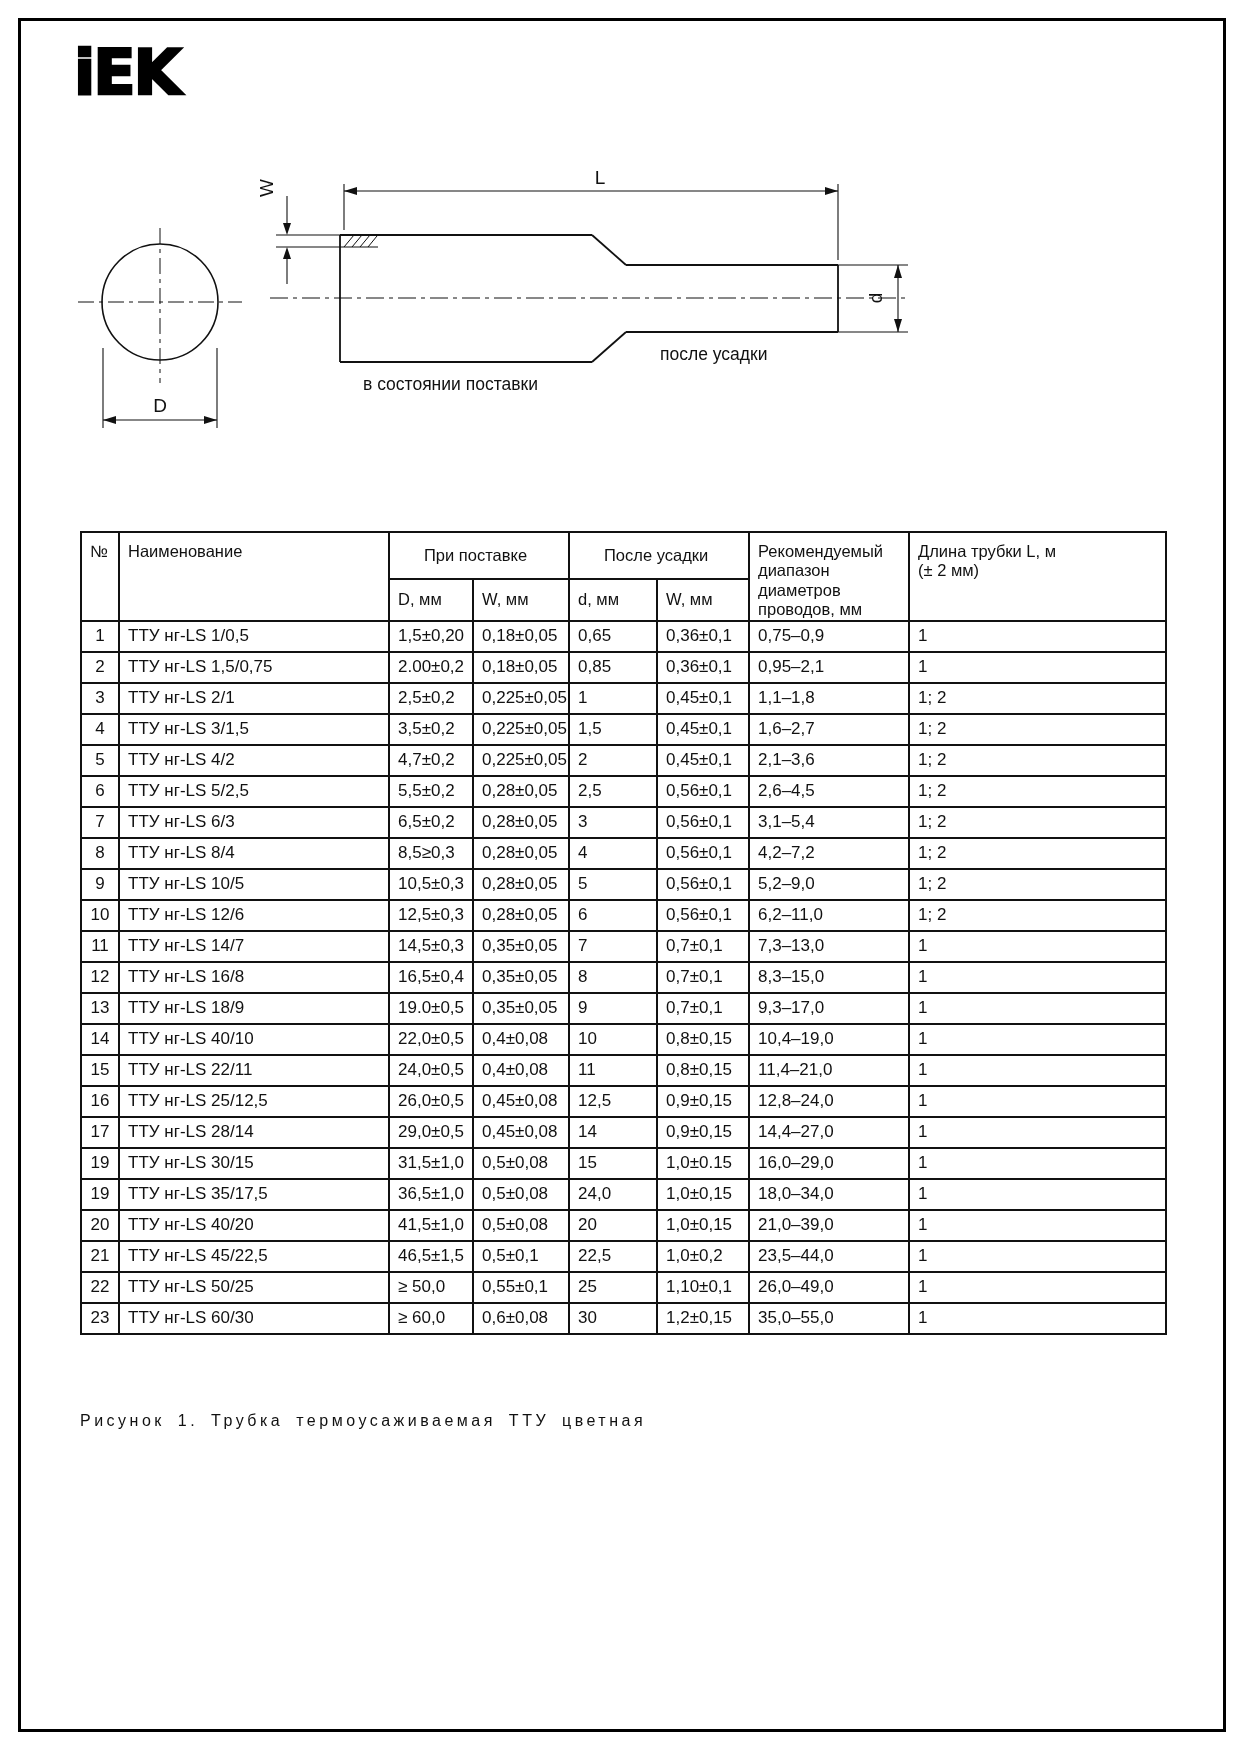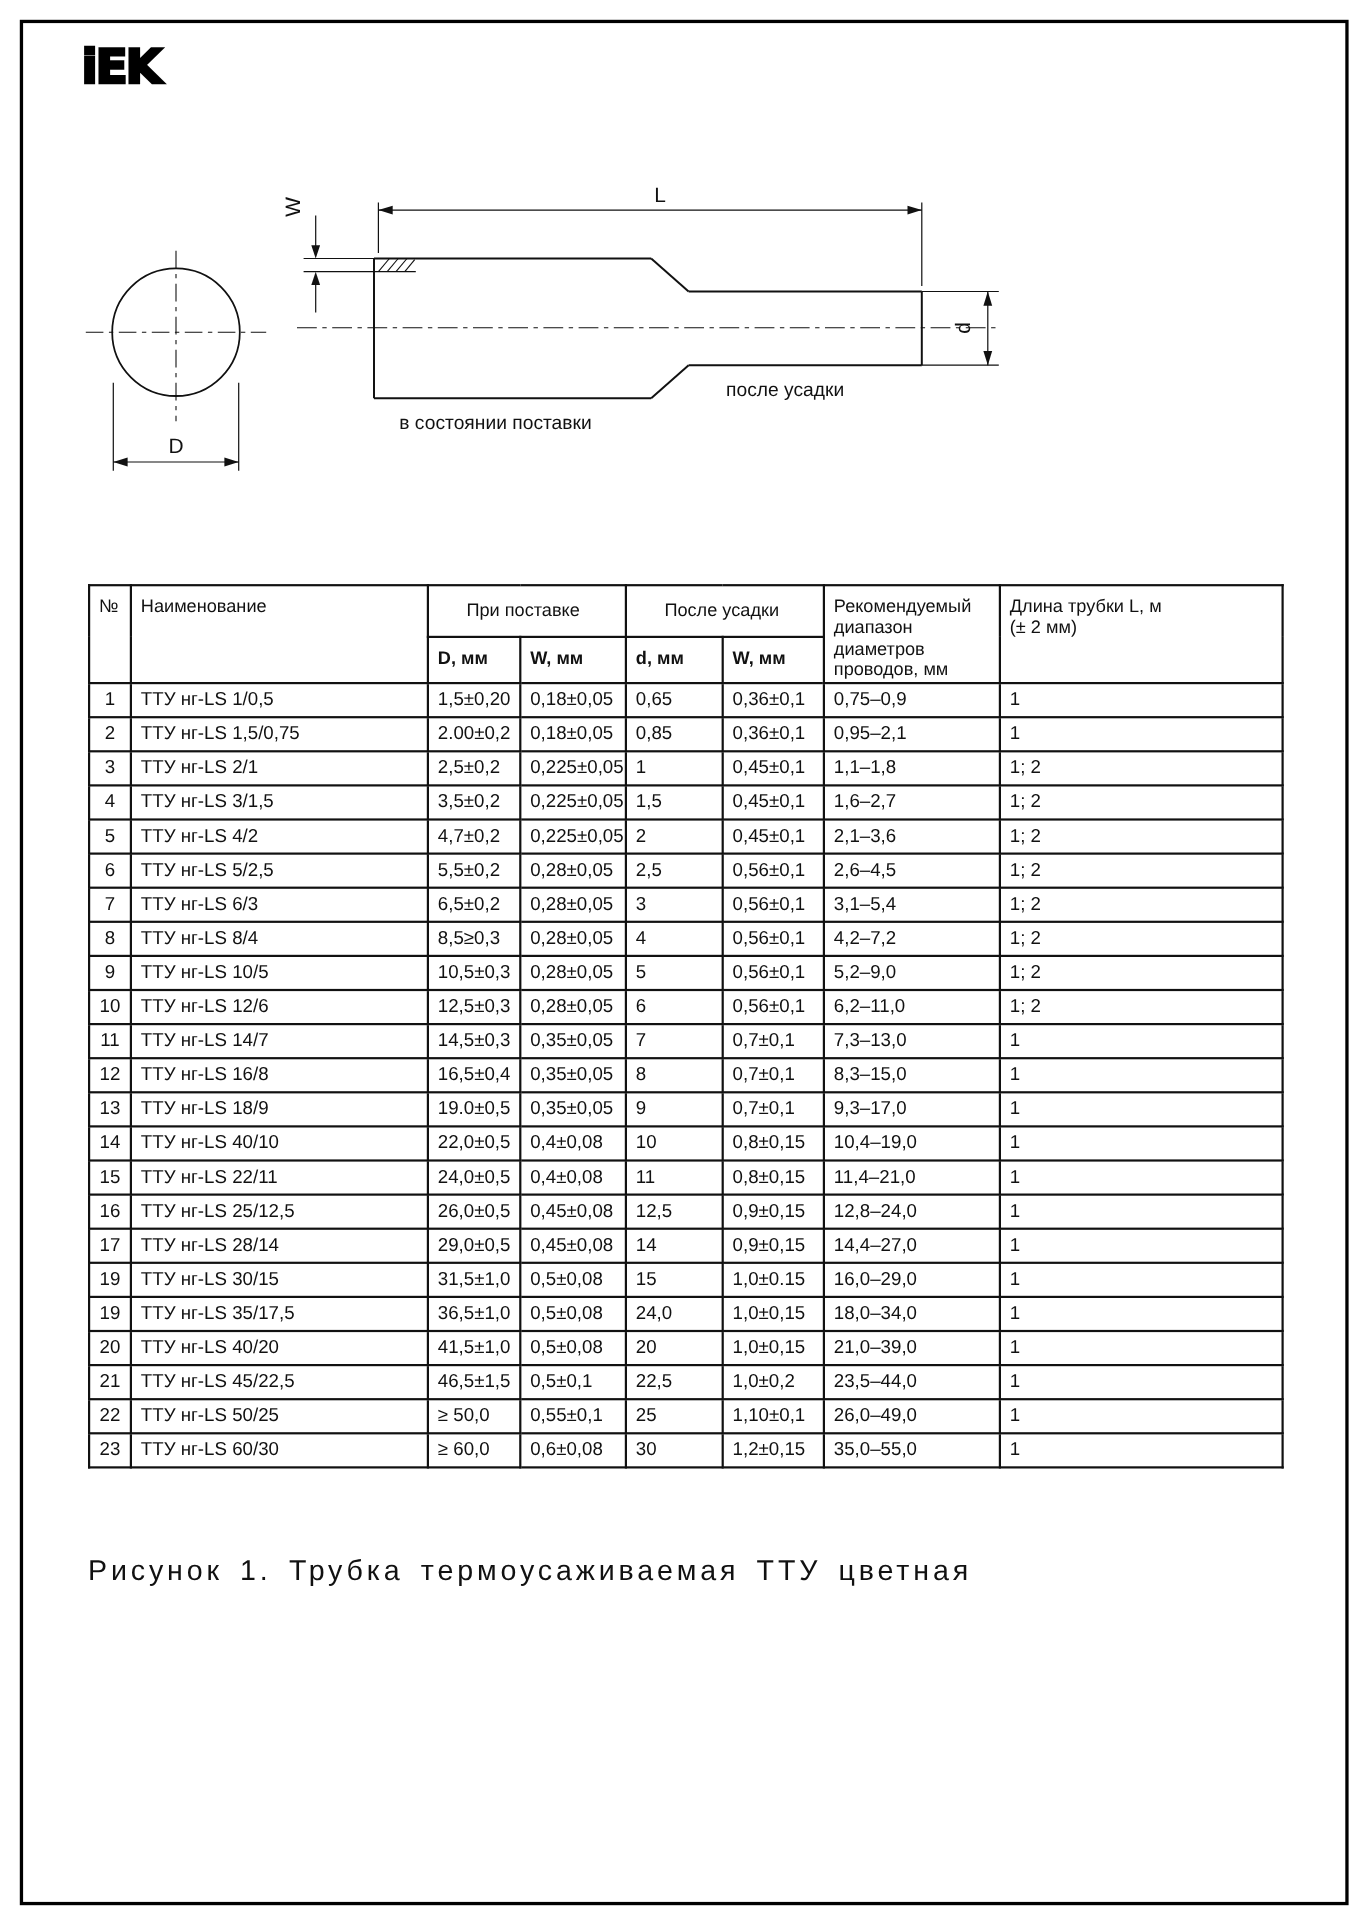--- a/index.html
+++ b/index.html
@@ -9,47 +9,47 @@
     font-family:"Liberation Sans", sans-serif; color:#111;
     overflow:hidden;
   }
   .page-frame {
     position:absolute; left:18px; top:18px; width:1208px; height:1714px;
     border:3px solid #000; pointer-events:none;
   }
   .logo {
     position:absolute; left:74px; top:36px;
     font-family:"DejaVu Sans", sans-serif;
-    font-size:43px; font-weight:bold; letter-spacing:-2px; color:#000;
+    font-size:62px; font-weight:bold; letter-spacing:-2px; color:#000;
     -webkit-text-stroke:2.5px #000;
   }
   .drawing-wrap { position:absolute; left:60px; top:148px; width:900px; height:300px; }
   svg text {
     font-family:"Liberation Sans", sans-serif;
     fill:#111;
   }
   .spec-table-wrap { position:absolute; left:80px; top:531px; width:1085px; }
   table.spec {
     border-collapse:collapse; width:1085px; table-layout:fixed;
   }
   table.spec th, table.spec td {
     border:2px solid #111;
     font-size:17px; font-weight:normal;
     padding:0 8px; vertical-align:middle; text-align:left;
     color:#111;
   }
   table.spec th { font-size:16.5px; line-height:1.18; }
   table.spec thead th.group { height:42px; vertical-align:middle;padding-left:34px; }
   table.spec thead th.span2 { vertical-align:top; padding-top:9px; }
-  table.spec thead tr.sub th { height:37px;font-weight:bold; }
+  table.spec thead tr.sub th { height:37px; }
   table.spec td { height:31px; }
   .c-center { text-align:center !important; }
   .caption {
     position:absolute; left:80px; top:1412px;
-    font-size:26px; letter-spacing:3.5px; word-spacing:5px; color:#111;
+    font-size:16px; letter-spacing:3.5px; word-spacing:5px; color:#111;
     white-space:nowrap;
   }
 </style>
 </head>
 <body>
 
 <div class="page-frame"></div>
 
 <div class="logo">iEK</div>
 

